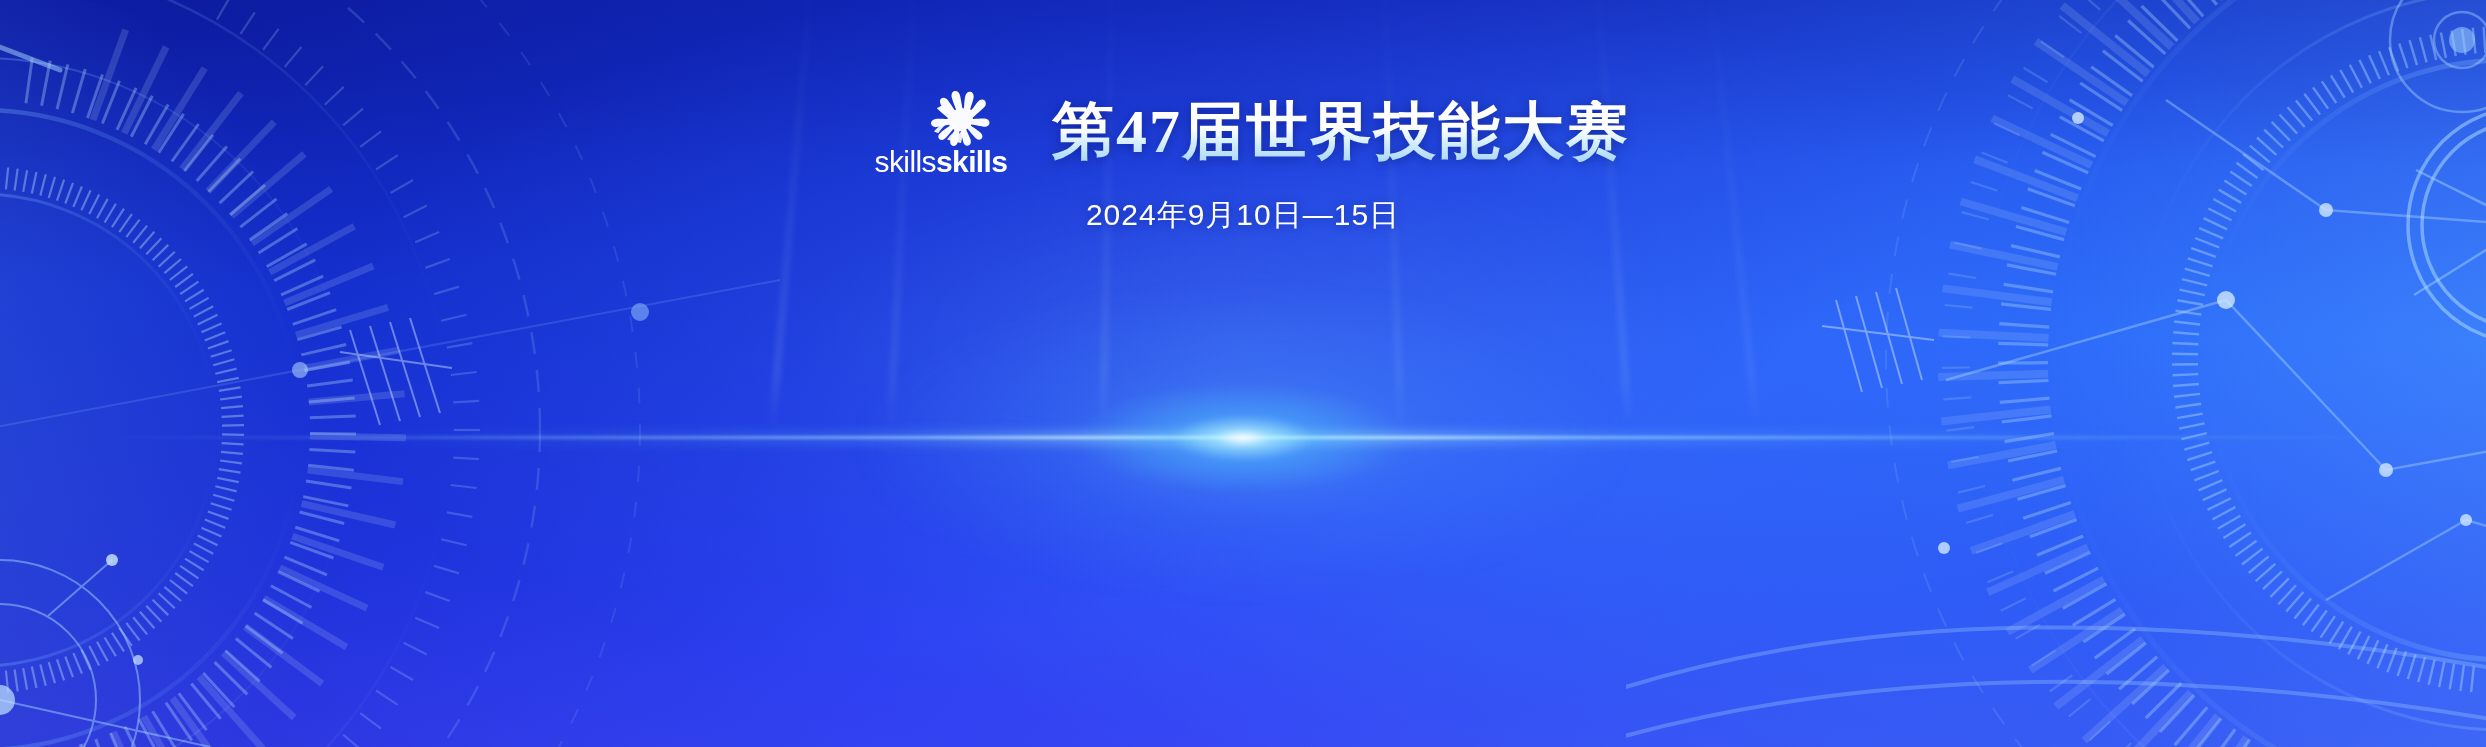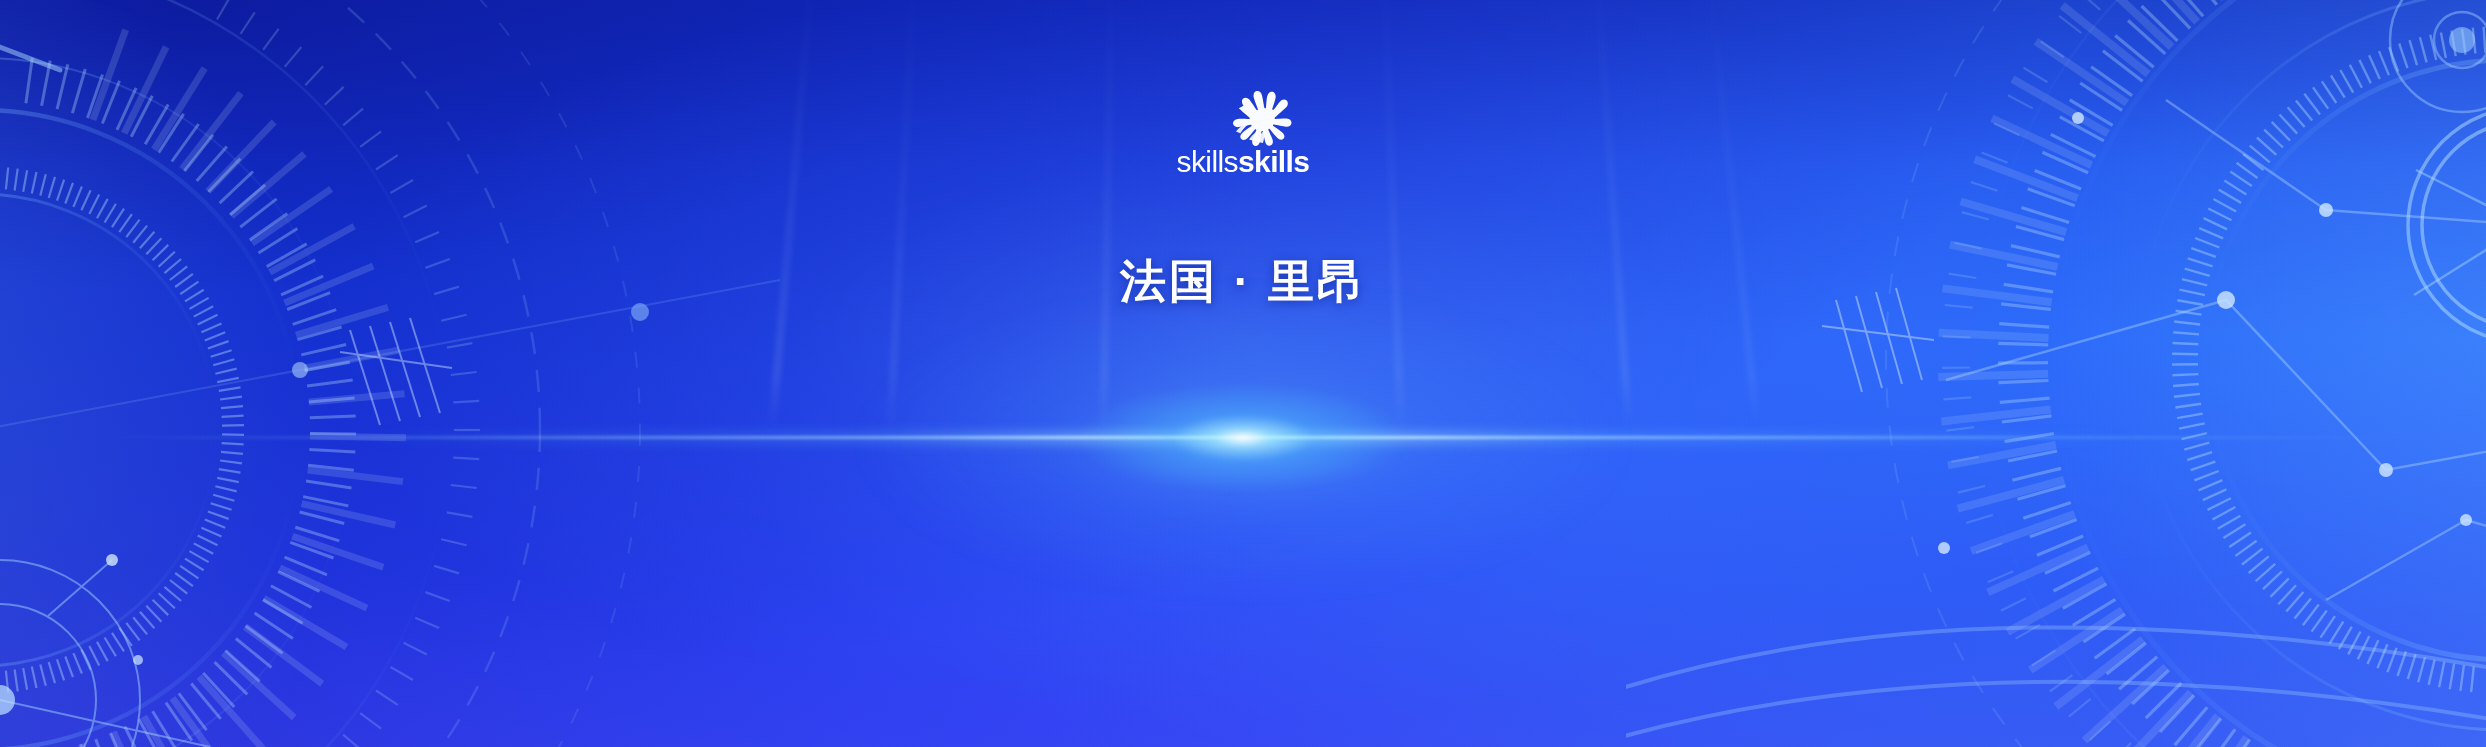--- a/index.html
+++ b/index.html
@@ -858,20 +858,21 @@
             <path d="M30 52c4.2-5.6 11-10 17.4-11.8-5.3 4-9.6 8.1-13 13.6z" opacity="0.9"></path>
             <path d="M37 55.5c4-5.9 10.4-11 16.3-13.6-4.6 4.9-8.1 9.6-10.6 15.4z" opacity="0.9"></path>
             <path d="M44.5 57.8c3-6.6 8.1-12.6 13.3-16.2-3.4 5.6-5.6 10.9-6.8 17.3z" opacity="0.9"></path>
           </g>
         </svg>
         <div class="ws-word">
           <span class="w-light">skills</span><span class="w-bold">skills</span>
         </div>
       </div>
 
+      <div class="event-name">第47届世界技能大赛</div>
     </div>
 
 
-    <div class="venue">法国 · 里昂</div>
-
+
+    <div class="dates">2024年9月10日—15日</div>
 
   </div>
 </div>
 
 </body></html>

